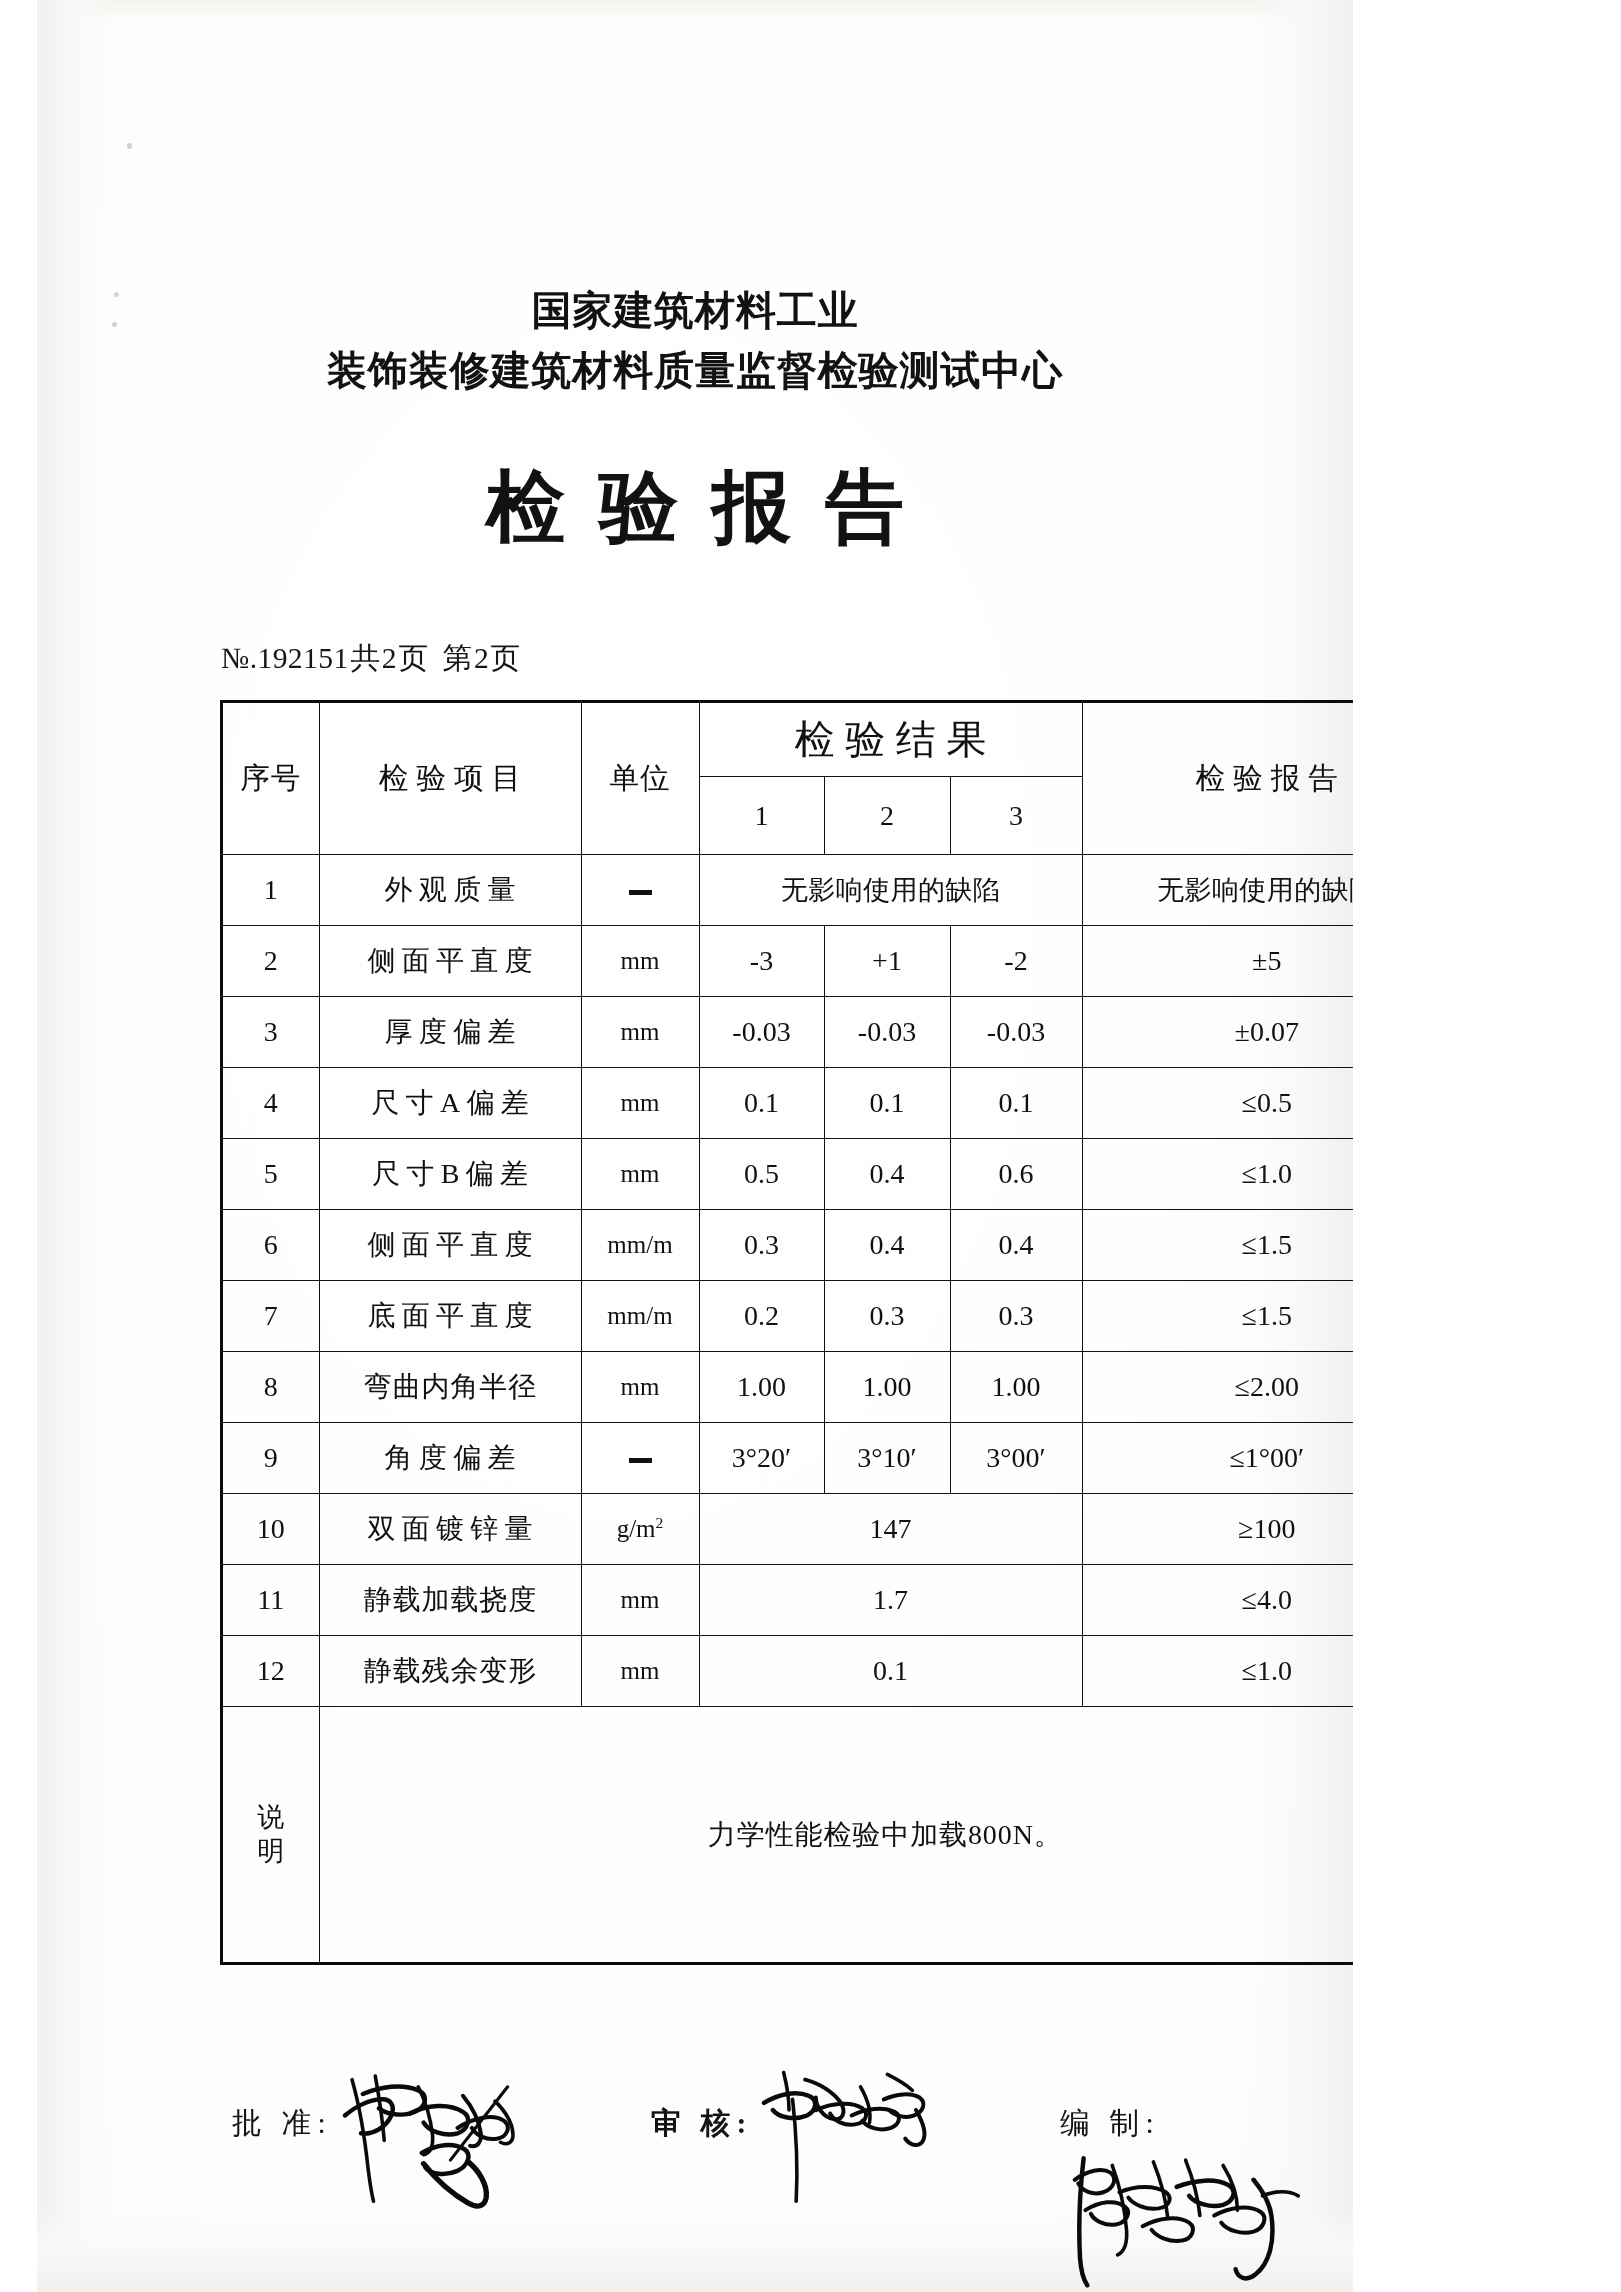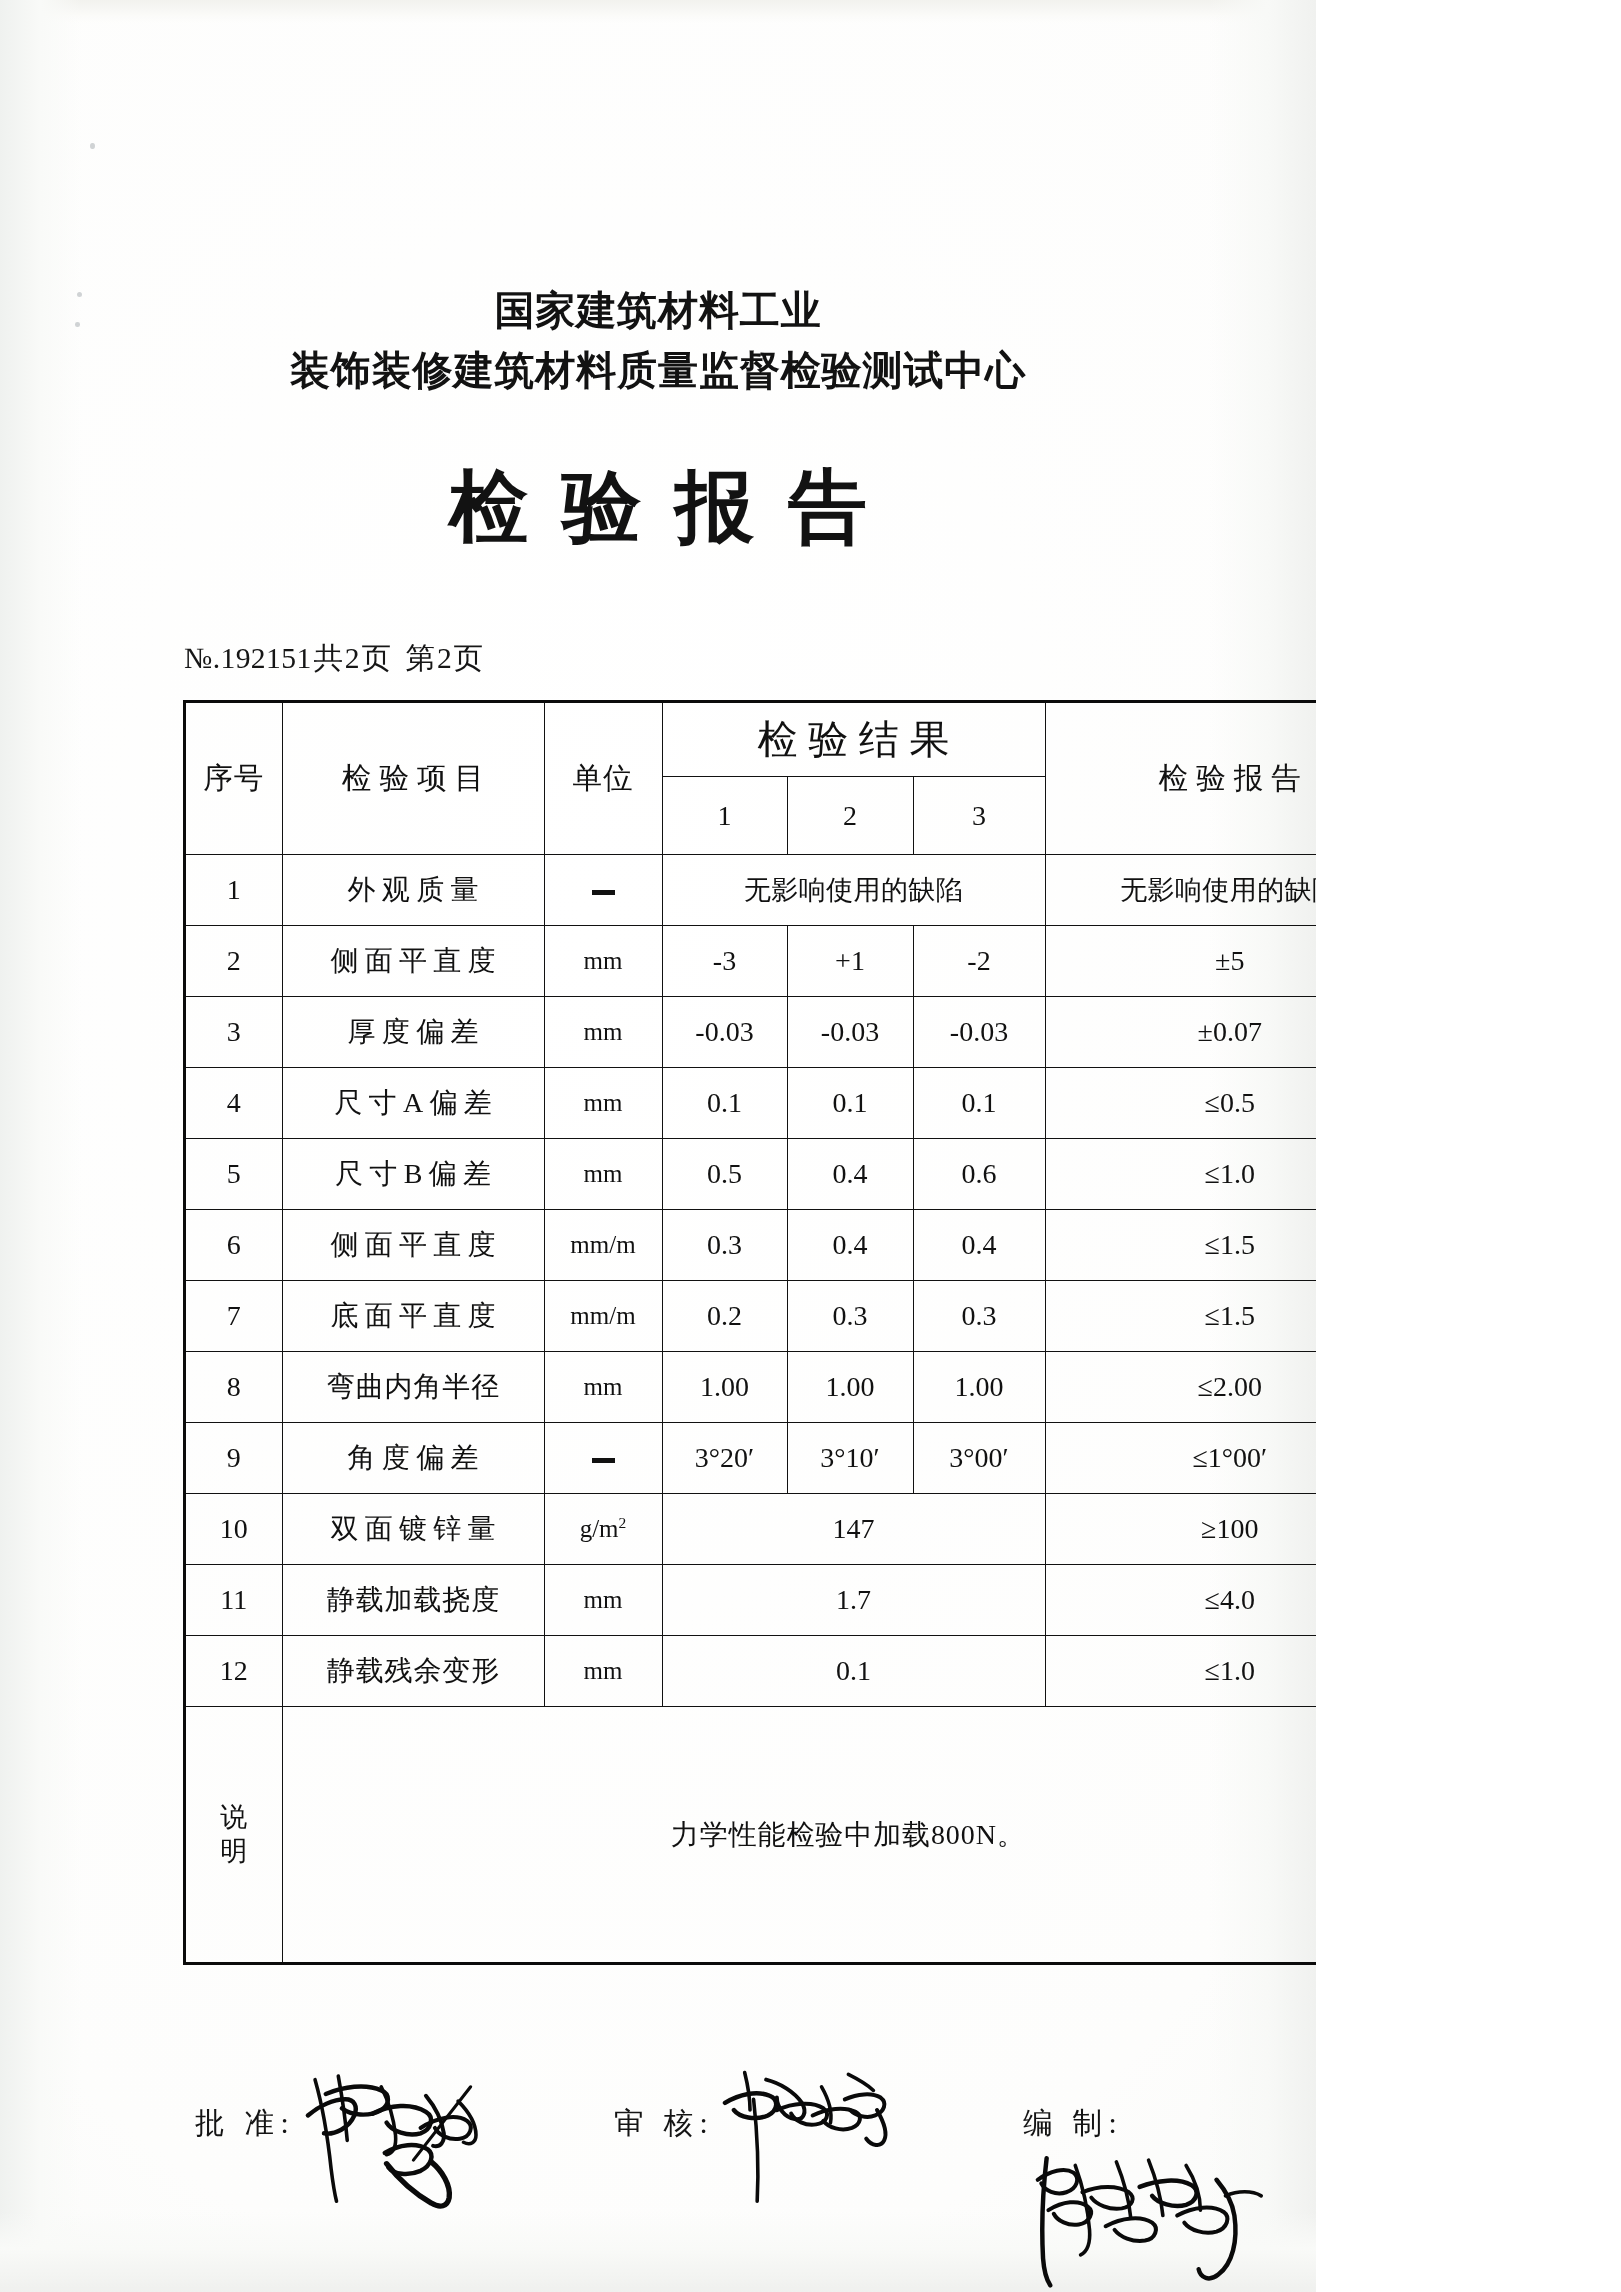--- a/index.html
+++ b/index.html
@@ -10,20 +10,21 @@
   body {
     font-family: "Liberation Serif", "DejaVu Serif", serif;
   }
 
   #page {
     position: relative;
     width: 1316px;
     height: 2293px;
     overflow: hidden;
     background: #fef9c3;
+    margin-left: 37px;
   }
 
   
   .paper {
     position: absolute;
     inset: 0;
     background:
       radial-gradient(ellipse 130% 110% at 45% 40%, #ffffff 0%, #fdfdfc 55%, #f7f8f6 80%, #eef0ee 100%);
   }
   .scan-edge-top {
@@ -241,21 +242,21 @@
   .sign-label {
     font-size: 29.6px;
     letter-spacing: 6.3px;
     color: #141414;
     white-space: nowrap;
     padding-top: 43px;
   }
   .sig-svg { display: block; }
 
   .g-approve { left: 0; }
-  .g-review  { left: 419px; }
+  .g-review  { left: 419px; font-weight: bold; }
   .g-prepare { left: 828px; flex-direction: column; }
 
   
   .seal {
     position: absolute;
     left: 1334px;
     top: 1016px;
     width: 296px;
     height: 296px;
     pointer-events: none;

